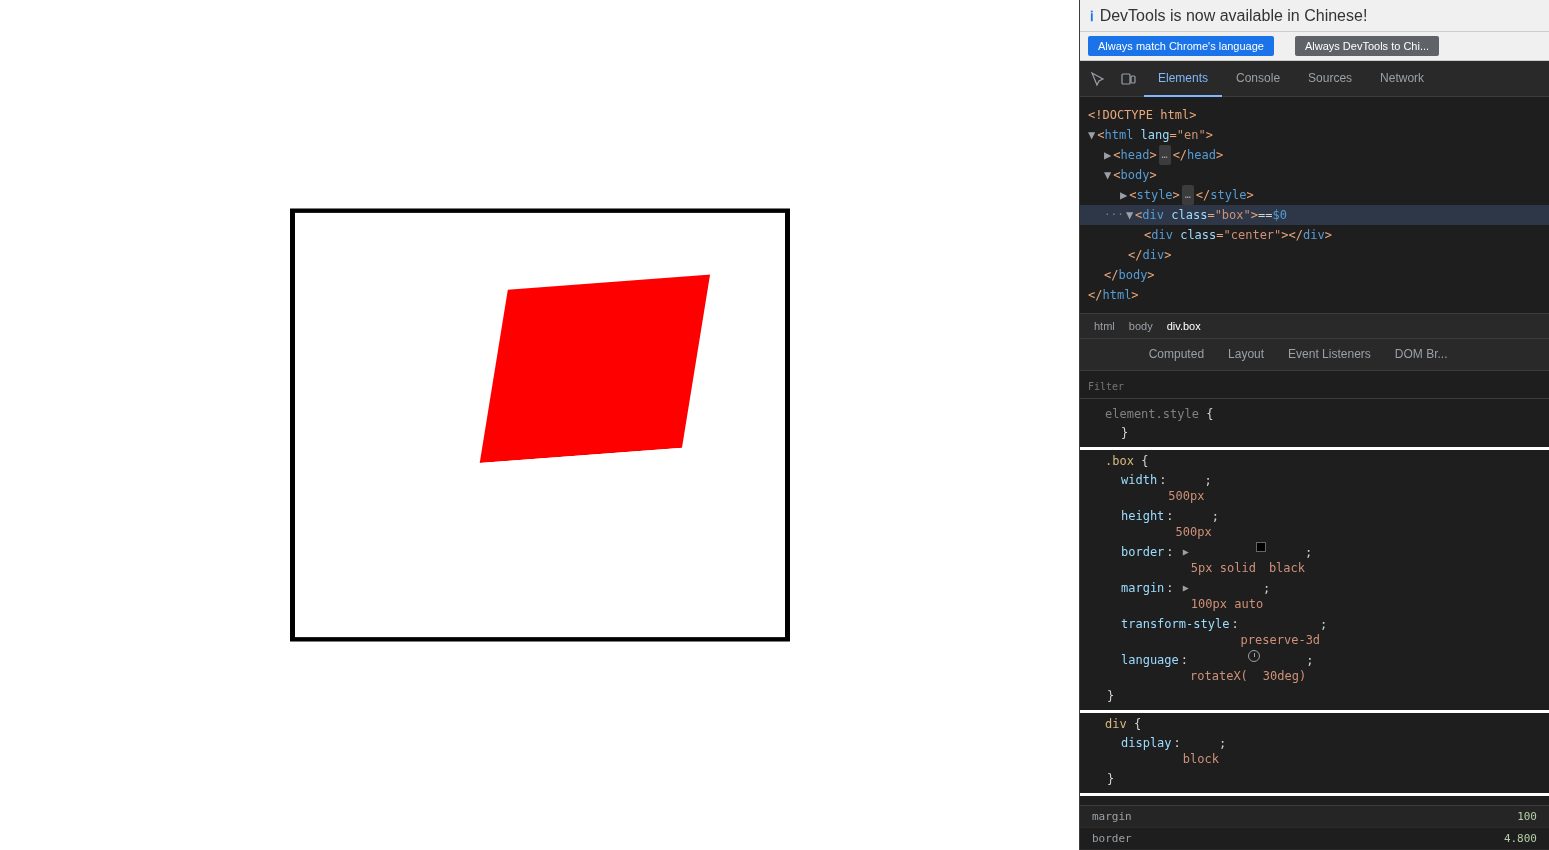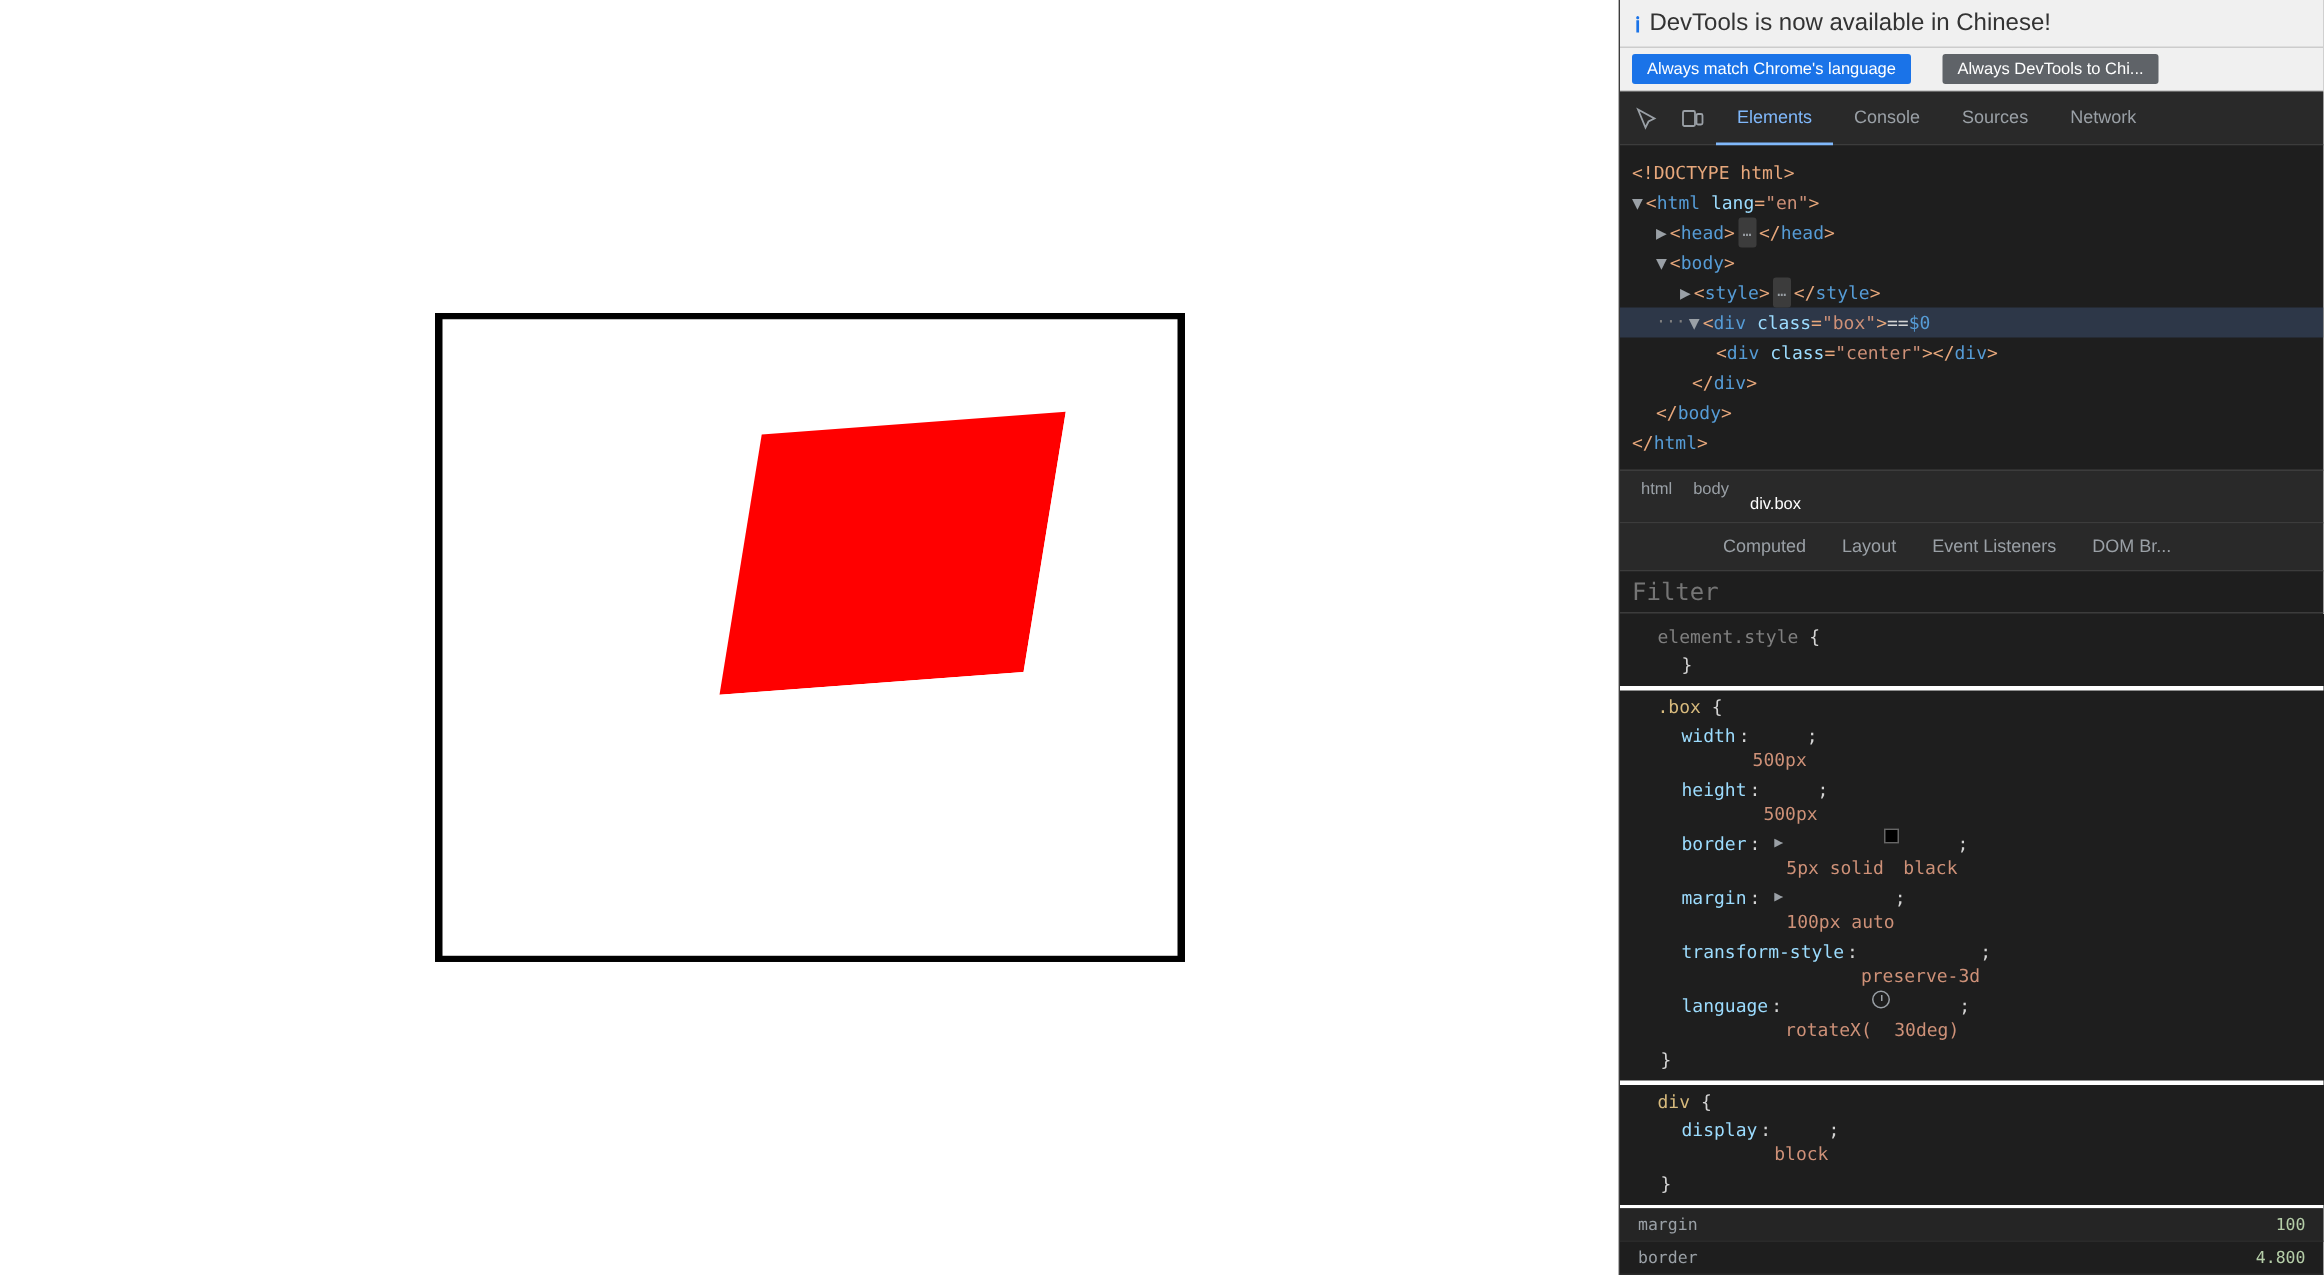--- a/index.html
+++ b/index.html
@@ -193,21 +193,20 @@
       font-size: 11px;
       color: #9aa0a6;
       cursor: pointer;
       padding: 2px 6px;
       border-radius: 3px;
       font-family: Arial, sans-serif;
     }
 
     .breadcrumb-item.active {
       color: #fff;
-      margin-top: 10px;
     }
 
     
     .style-panel-tabs {
       background: #292929;
       display: flex;
       align-items: center;
       border-bottom: 1px solid #3c3c3c;
       height: 32px;
     }
@@ -235,21 +234,21 @@
     .filter-bar {
       background: #1e1e1e;
       padding: 4px 8px;
       border-bottom: 1px solid #3c3c3c;
     }
 
     .filter-input {
       background: transparent;
       border: none;
       color: #9aa0a6;
-      font-size: 16px;
+      font-size: 10px;
       font-family: 'Consolas', monospace;
       outline: none;
       width: 100%;
     }
 
     
     .styles-content {
       background: #1e1e1e;
       flex: 1;
       overflow-y: auto;

